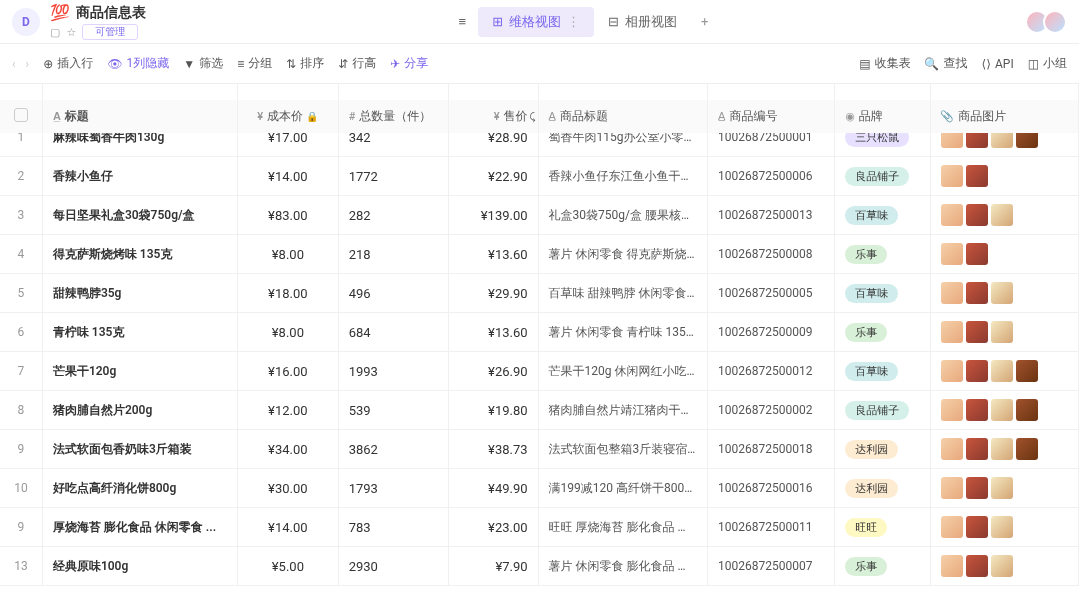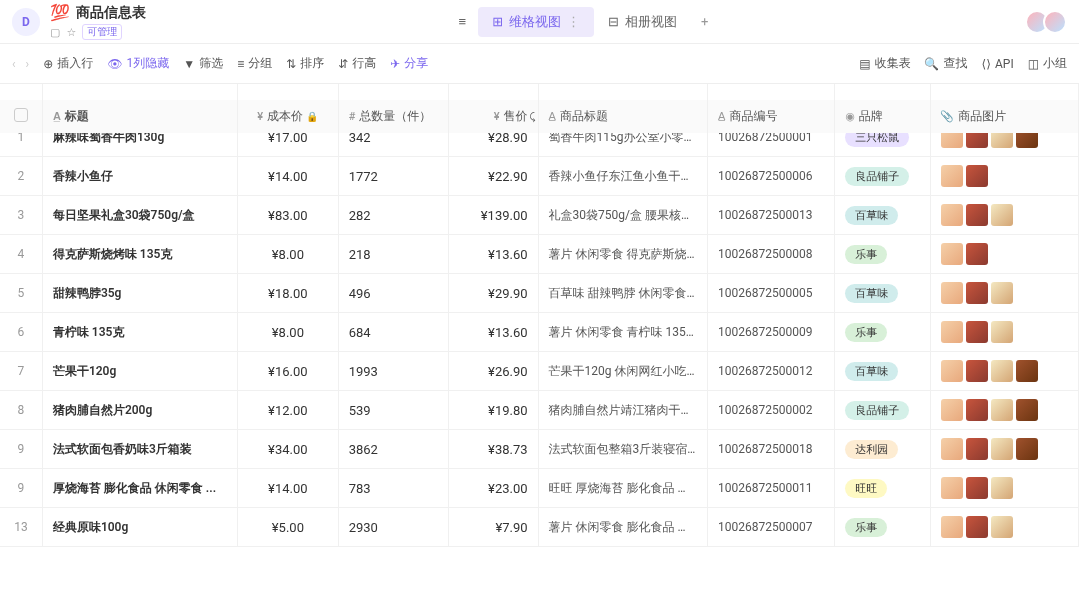--- a/index.html
+++ b/index.html
@@ -5,21 +5,21 @@
     * { margin: 0; padding: 0; box-sizing: border-box; }
     body { font-family: -apple-system, BlinkMacSystemFont, "Segoe UI", Roboto, sans-serif; font-size: 13px; color: #333; background: #fff; width: 1079px; height: 606px; overflow: hidden; }
     
     .topbar { display: flex; align-items: center; padding: 6px 12px; border-bottom: 1px solid #eee; height: 44px; }
     .logo-badge { width: 28px; height: 28px; border-radius: 50%; background: #f0f0ff; display: flex; align-items: center; justify-content: center; color: #7b67ee; font-weight: bold; font-size: 12px; margin-right: 10px; }
     .title-area { display: flex; flex-direction: column; }
     .title-line { display: flex; align-items: center; gap: 6px; }
     .title-emoji { font-size: 16px; }
     .title-text { font-weight: 600; font-size: 14px; }
     .sub-line { display: flex; align-items: center; gap: 6px; font-size: 11px; color: #999; margin-top: 2px; }
-    .manage-tag { border: 1px solid #e0d4ff; color: #7b67ee; border-radius: 3px; padding: 0 4px; font-size: 10px; }
+    .manage-tag { border: 1px solid #e0d4ff; color: #7b67ee; border-radius: 3px; padding: 0 12px; font-size: 10px; }
     .hamburger { margin-left: auto; margin-right: 12px; color: #666; cursor: pointer; }
     .view-tabs { display: flex; align-items: center; gap: 0; }
     .view-tab { display: flex; align-items: center; gap: 6px; padding: 6px 14px; border-radius: 4px; cursor: pointer; color: #666; font-size: 13px; }
     .view-tab.active { background: #eeeafc; color: #7b67ee; }
     .view-tab .more { color: #aaa; }
     .add-view { padding: 6px 10px; color: #999; cursor: pointer; }
     .avatars { margin-left: auto; display: flex; gap: -4px; }
     .avatar { width: 24px; height: 24px; border-radius: 50%; background: linear-gradient(135deg,#ffb3ba,#bae1ff); border: 2px solid #fff; margin-left: -6px; }
     
     .toolbar { display: flex; align-items: center; padding: 6px 12px; border-bottom: 1px solid #eee; height: 40px; gap: 14px; font-size: 12px; }
@@ -307,20 +307,37 @@
         <div class="g-cell col-img">
           <div class="img-thumbs">
             <div class="thumb"></div>
             <div class="thumb"></div>
             <div class="thumb"></div>
             <div class="thumb"></div>
           </div>
         </div>
       </div>
       <div class="g-row">
+        <div class="g-cell col-num">10</div>
+        <div class="g-cell col-title">好吃点高纤消化饼800g</div>
+        <div class="g-cell col-cost">¥30.00</div>
+        <div class="g-cell col-qty">1793</div>
+        <div class="g-cell col-price">¥49.90</div>
+        <div class="g-cell col-ptitle">满199减120 高纤饼干800g...</div>
+        <div class="g-cell col-code">10026872500016</div>
+        <div class="g-cell col-brand"><span class="brand-tag" style="background:#fdecd2">达利园</span></div>
+        <div class="g-cell col-img">
+          <div class="img-thumbs">
+            <div class="thumb"></div>
+            <div class="thumb"></div>
+            <div class="thumb"></div>
+          </div>
+        </div>
+      </div>
+      <div class="g-row">
         <div class="g-cell col-num">9</div>
         <div class="g-cell col-title">厚烧海苔 膨化食品 休闲零食 ...</div>
         <div class="g-cell col-cost">¥14.00</div>
         <div class="g-cell col-qty">783</div>
         <div class="g-cell col-price">¥23.00</div>
         <div class="g-cell col-ptitle">旺旺 厚烧海苔 膨化食品 休闲...</div>
         <div class="g-cell col-code">10026872500011</div>
         <div class="g-cell col-brand"><span class="brand-tag" style="background:#fef9c3">旺旺</span></div>
         <div class="g-cell col-img">
           <div class="img-thumbs">

